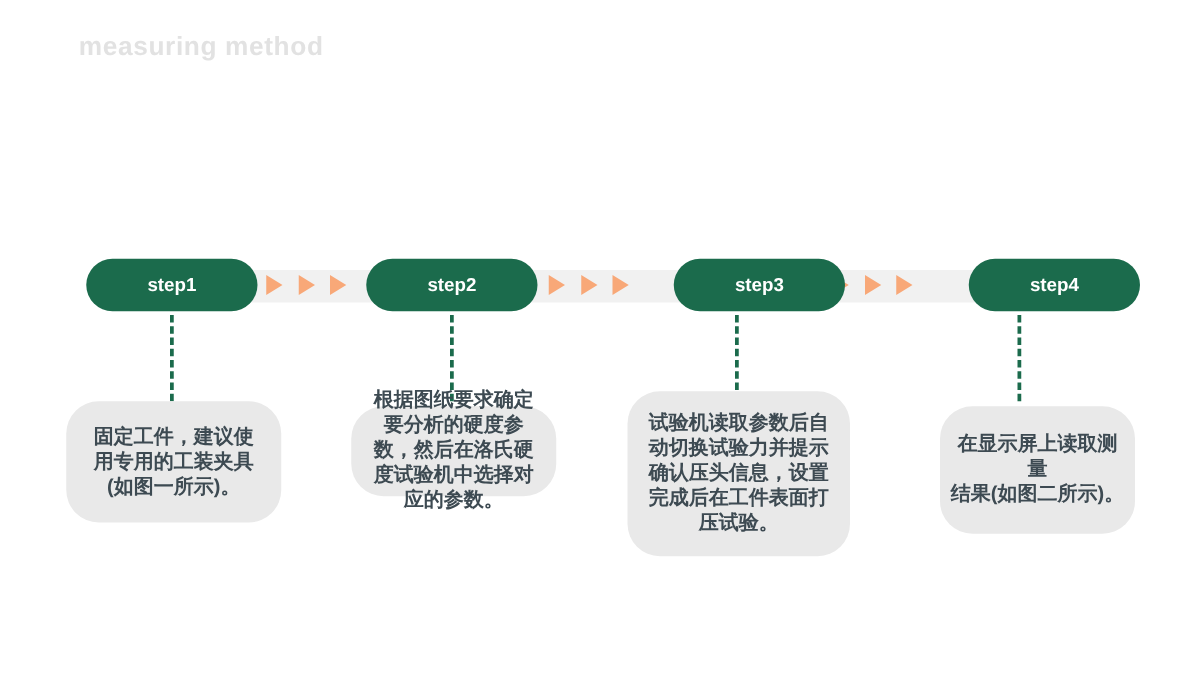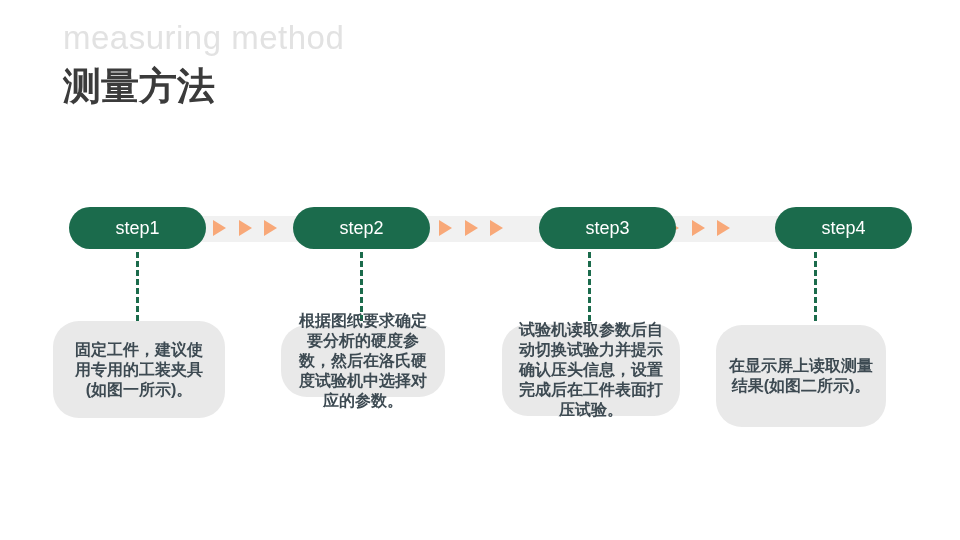--- a/index.html
+++ b/index.html
@@ -16,40 +16,40 @@
   body{font-family:"Liberation Sans","DejaVu Sans",sans-serif;}
   .slide{
     position:relative;
     width:960px;height:540px;
     background:#ffffff;
     overflow:hidden;
   }
   
   .header{position:absolute;left:63px;top:18px;}
   .subtitle{
-    font-size:33px;font-weight:normal;letter-spacing:0.5px;
+    font-size:21px;font-weight:bold;letter-spacing:0.5px;
     color:var(--subtitle-gray);
     line-height:40px;
   }
   .title{
     font-size:38px;font-weight:bold;
     color:var(--title-dark);
     line-height:44px;margin-top:6px;
   }
   
   .track{
     position:absolute;left:137px;top:216px;
     width:679px;height:26px;
     background:var(--track-gray);
   }
   .pill{
     position:absolute;top:207px;width:137px;height:42px;
     background:var(--step-green);
     border-radius:21px;
-    color:#ffffff;font-size:18px;font-weight:normal;
+    color:#ffffff;font-size:15px;font-weight:bold;
     display:flex;align-items:center;justify-content:center;
   }
   .p1{left:69px;} .p2{left:293px;} .p3{left:539px;} .p4{left:775px;}
   .arrows{
     position:absolute;top:220px;width:64px;height:16px;
     display:flex;align-items:center;justify-content:space-between;
   }
   .g1{left:213px;} .g2{left:439px;} .g3{left:666px;}
   .tri{
     width:0;height:0;
@@ -67,31 +67,30 @@
     background:var(--card-gray);
     border-radius:26px;
     color:var(--card-text);
     font-size:16px;font-weight:bold;line-height:20px;
     text-align:center;white-space:pre-line;
     display:flex;align-items:center;justify-content:center;
     padding:6px 8px;
   }
   .c1{left:53px; top:321px;width:172px;height:97px;}
   .c2{left:281px;top:325px;width:164px;height:72px;}
-  .c3{left:502px;top:324px;width:178px;height:92px;}
-  .c4{left:716px;top:325px;width:170px;height:102px;}
+  .c3{left:502px;top:313px;width:178px;height:132px;}
+  .c4{left:752px;top:325px;width:156px;height:102px;}
 </style>
 </head>
 <body>
 
 <div class="slide">
 
   <div class="header">
     <div class="subtitle">measuring method</div>
-    <h1 class="title">测量方法</h1>
   </div>
 
   <div>
 
     <div class="track"></div>
 
     <div class="arrows g1">
       <span class="tri"></span>
       <span class="tri"></span>
       <span class="tri"></span>

